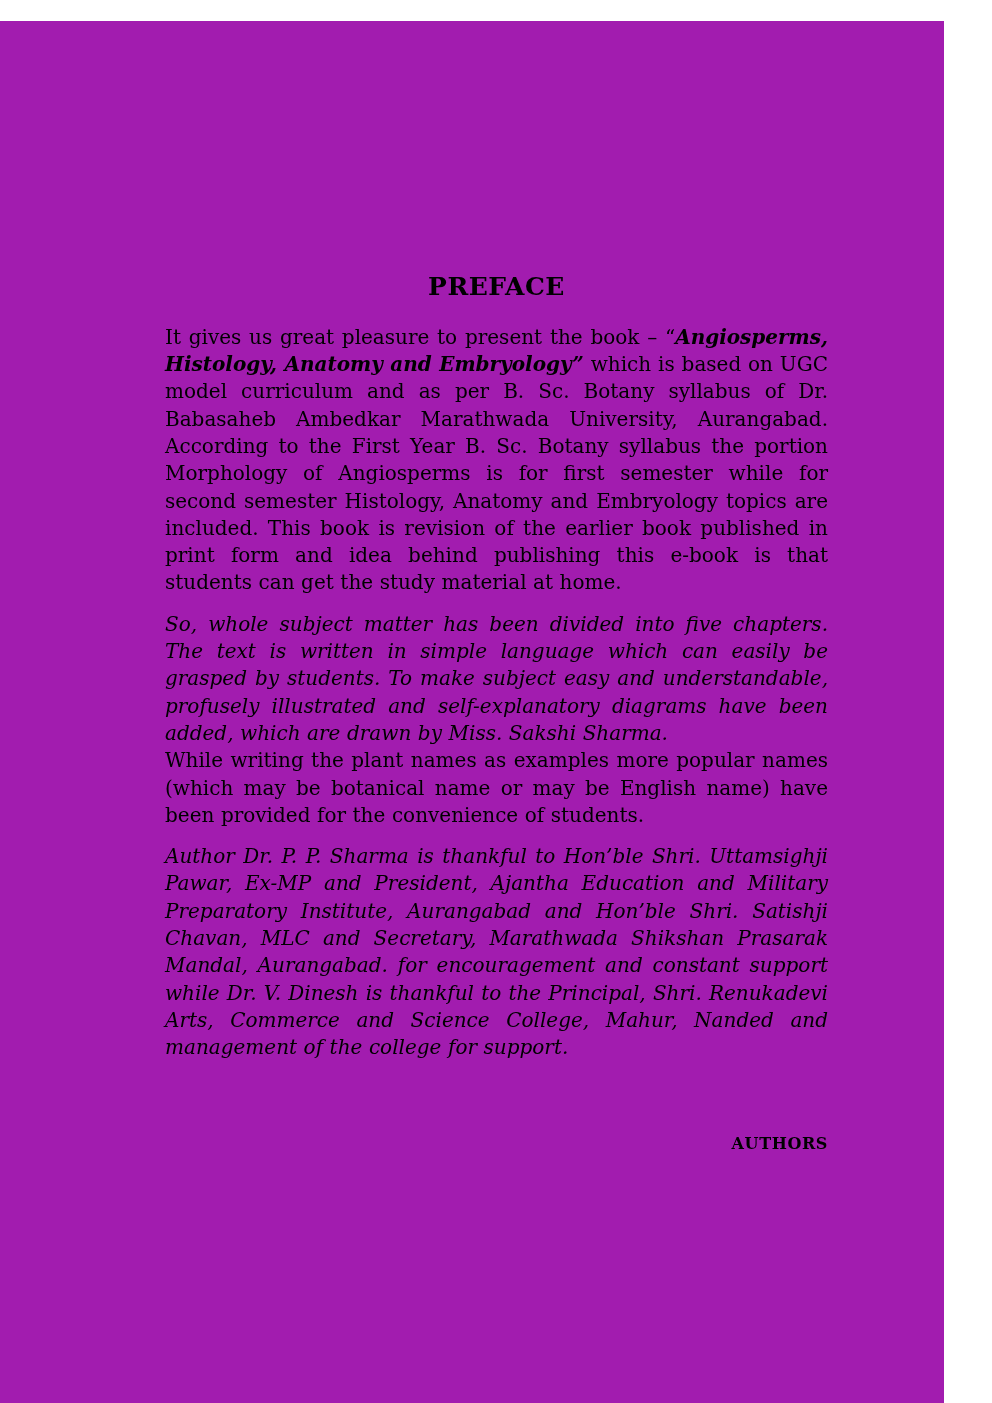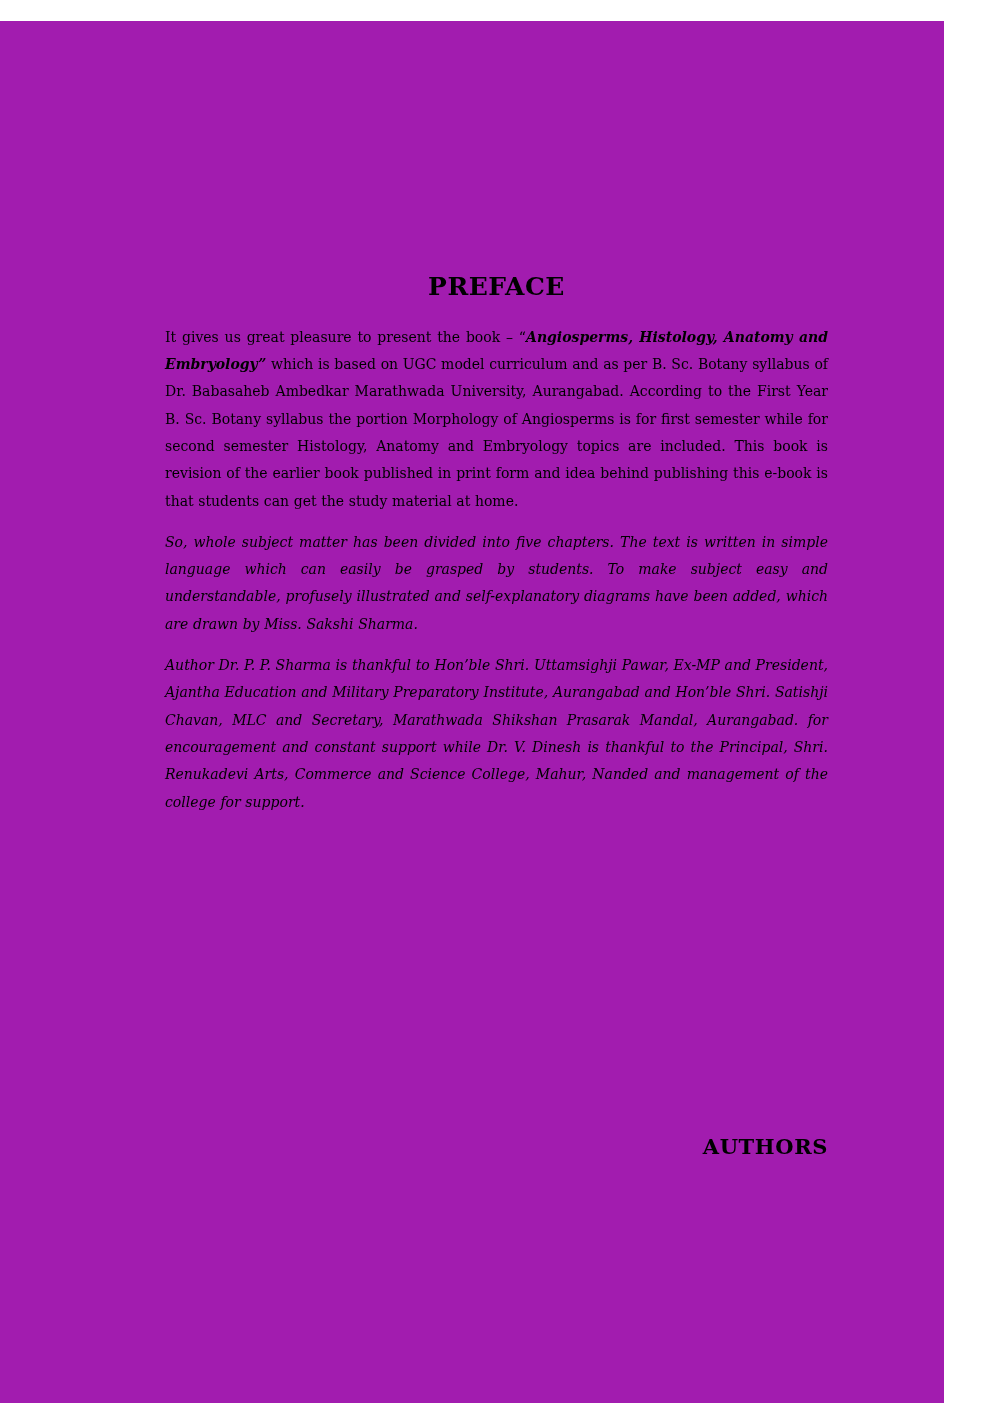--- a/index.html
+++ b/index.html
@@ -37,21 +37,21 @@
     font-family: "DejaVu Serif", "Liberation Serif", serif;
     font-weight: bold;
     font-size: 25px;
     letter-spacing: 0.5px;
     text-align: center;
     margin: 0 0 22px 0;
     line-height: 1.15;
   }
 
   .para {
-    font-size: 14px;
+    font-size: 20px;
     line-height: 27.3px;
     text-align: justify;
     text-justify: inter-word;
     margin: 0;
     hyphens: none;
     word-spacing: 0.2px;
   }
 
   
   .gap-before {
@@ -66,39 +66,40 @@
     font-style: italic;
     font-weight: bold;
   }
 
   .authors-line {
     position: absolute;
     left: 165px;
     top: 1113px;
     width: 663px;
     text-align: right;
-    font-size: 21px;
+    font-size: 16px;
     font-weight: bold;
     letter-spacing: 0.6px;
     line-height: 1.2;
   }
 </style>
 </head>
 <body>
 
 <div class="page">
 
   <div class="content">
 
     <h1 class="preface-heading">PREFACE</h1>
 
     <p class="para no-gap-before"><span>It gives us great pleasure to present the book – “</span><span class="booktitle">Angiosperms, Histology, Anatomy and Embryology”</span><span> which is based on UGC model curriculum and as per B. Sc. Botany syllabus of Dr. Babasaheb Ambedkar Marathwada University, Aurangabad. According to the First Year B. Sc. Botany syllabus the portion Morphology of Angiosperms is for first semester while for second semester Histology, Anatomy and Embryology topics are included. This book is revision of the earlier book published in print form and idea behind publishing this e-book is that students can get the study material at home.</span></p>
 
     <p class="para gap-before">So, whole subject matter has been divided into five chapters. The text is written in simple language which can easily be grasped by students. To make subject easy and understandable, profusely illustrated and self-explanatory diagrams have been added, which are drawn by Miss. Sakshi Sharma.</p>
 
+    <p class="para no-gap-before">While writing the plant names as examples more popular names (which may be botanical name or may be English name) have been provided for the convenience of students.</p>
 
     <p class="para gap-before">Author Dr. P. P. Sharma is thankful to Hon’ble Shri. Uttamsighji Pawar, Ex-MP and President, Ajantha Education and Military Preparatory Institute, Aurangabad and Hon’ble Shri. Satishji Chavan, MLC and Secretary, Marathwada Shikshan Prasarak Mandal, Aurangabad. for encouragement and constant support while Dr. V. Dinesh is thankful to the Principal, Shri. Renukadevi Arts, Commerce and Science College, Mahur, Nanded and management of the college for support.</p>
 
 
   </div>
 
   <div class="authors-line">AUTHORS</div>
 
 </div>
 

